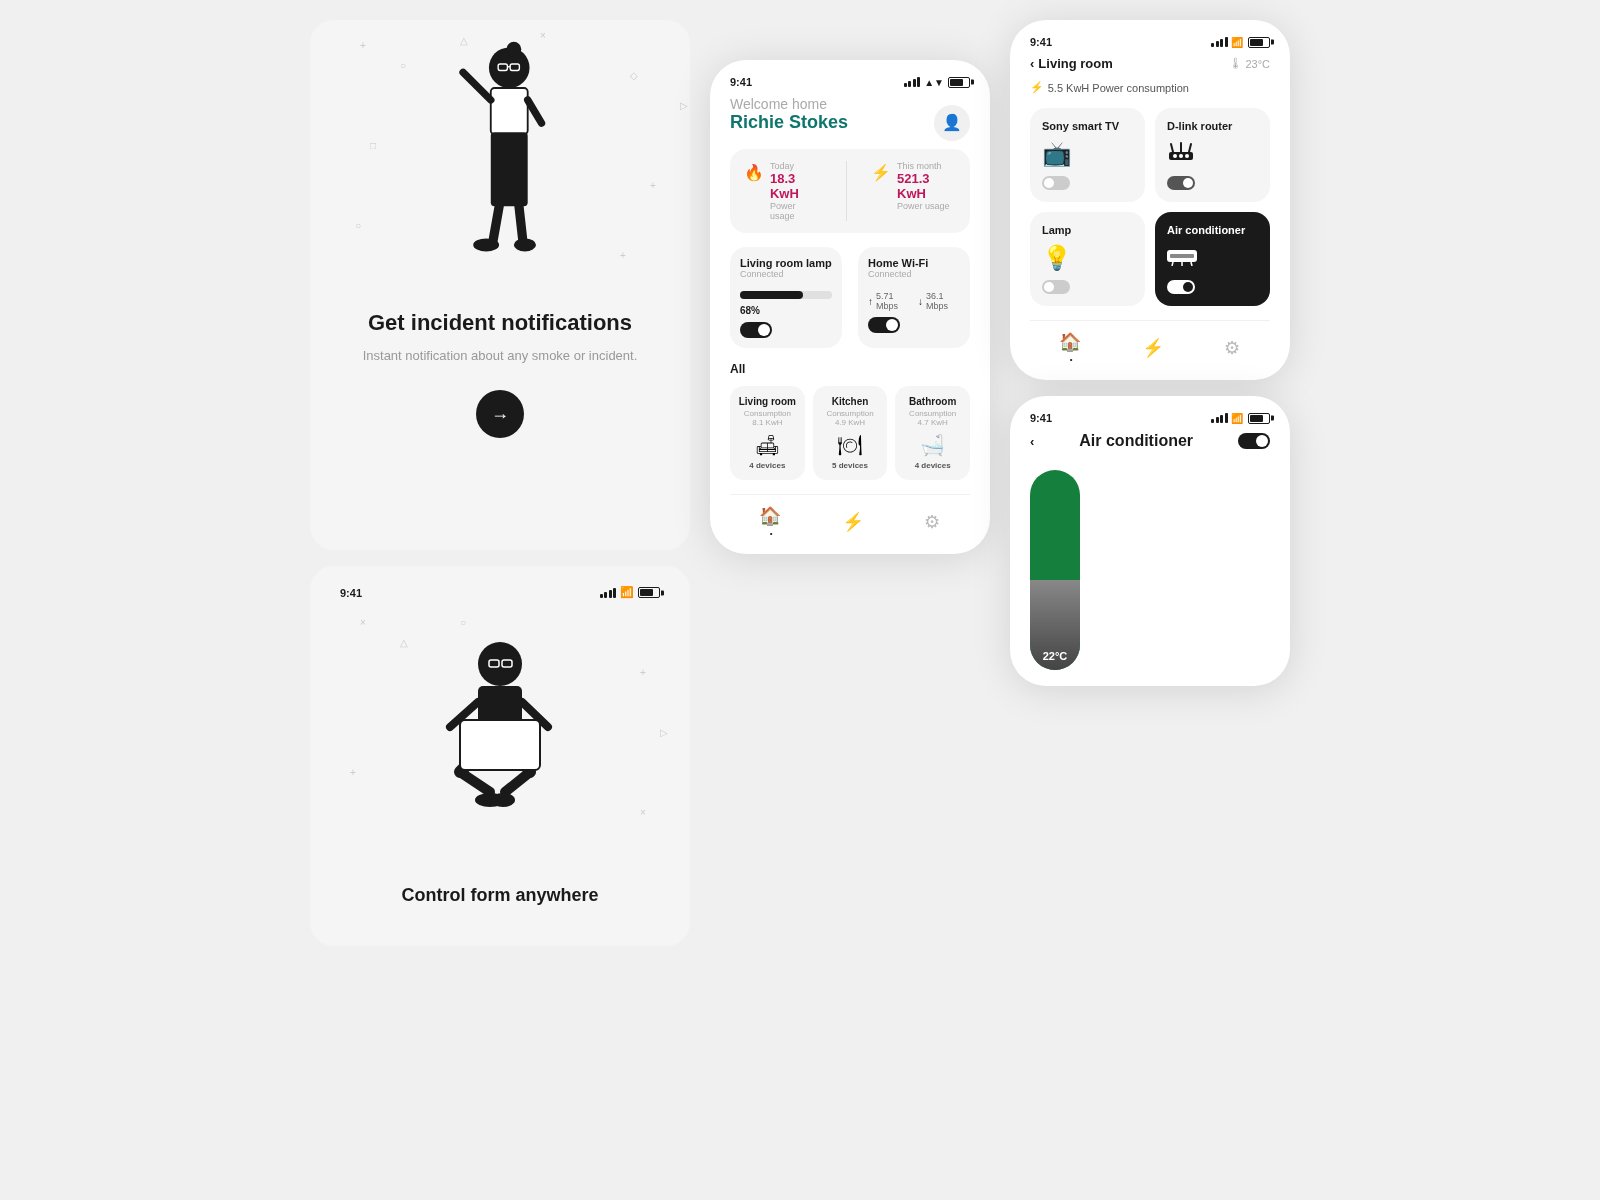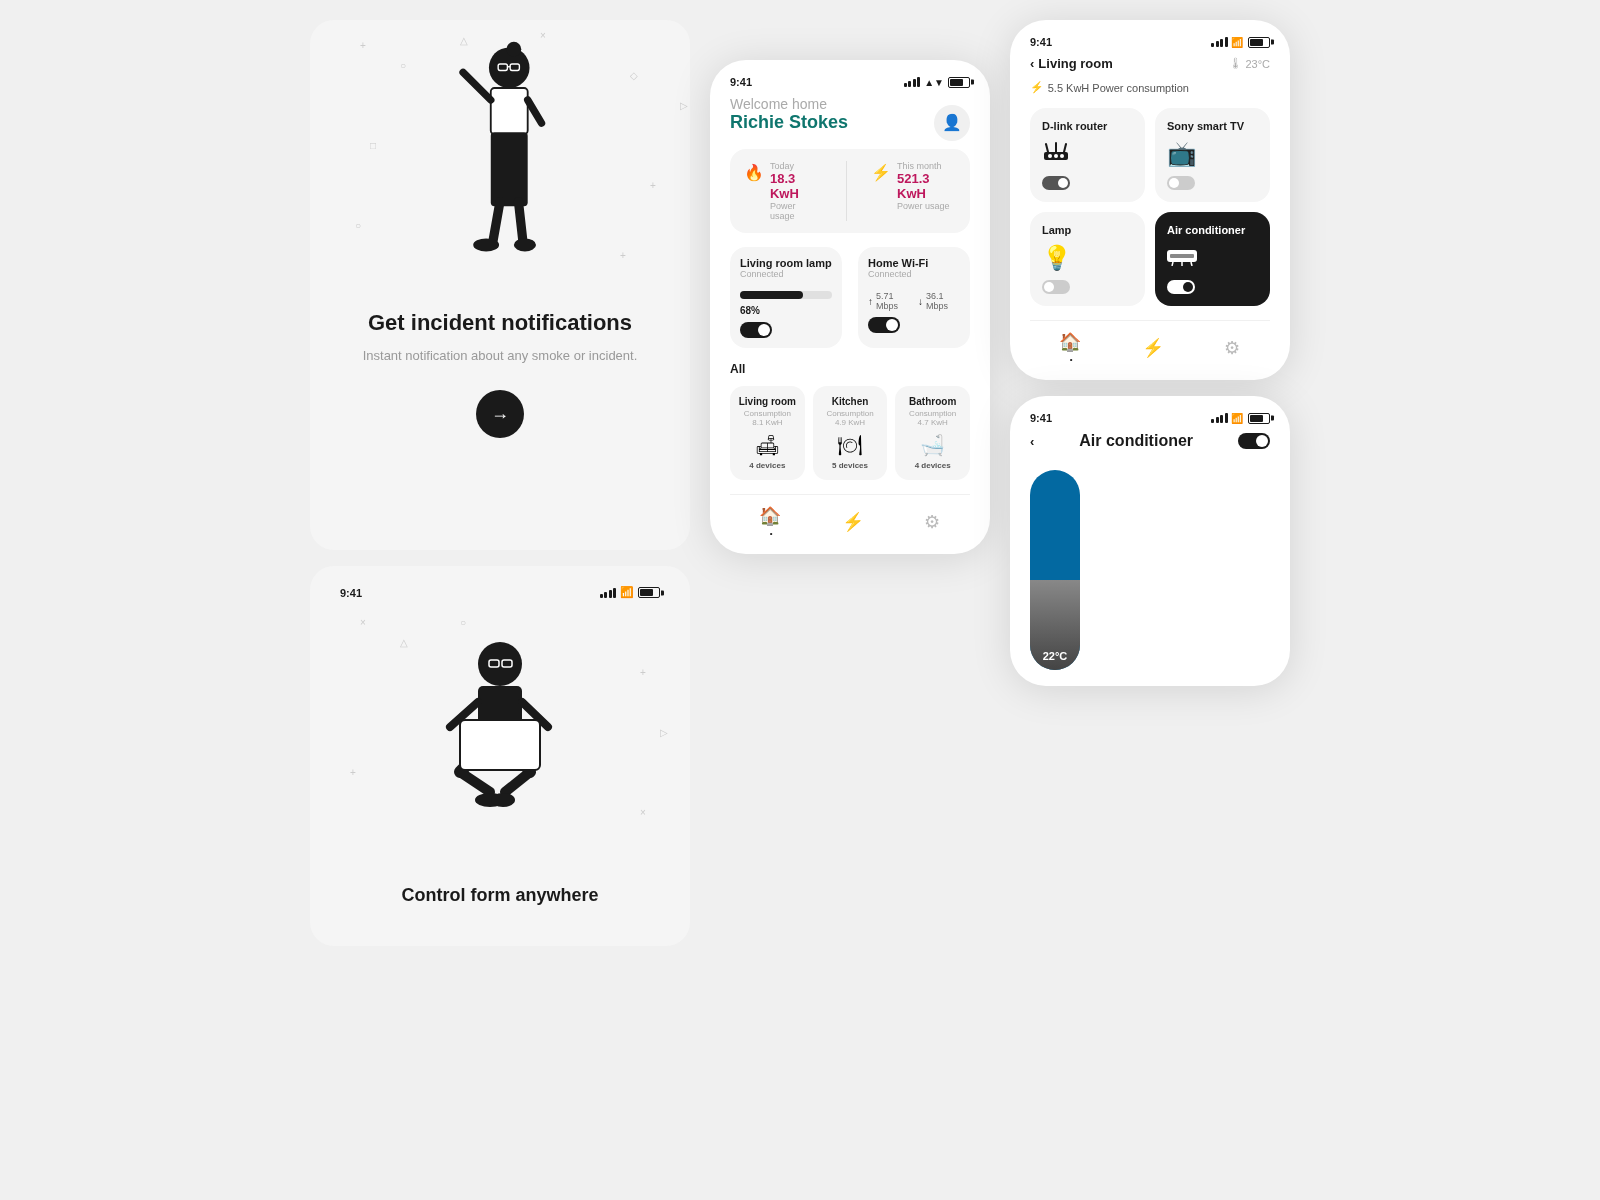--- a/index.html
+++ b/index.html
@@ -600,21 +600,21 @@
     }
 
     .ac-temp-sup {
       font-size: 16px;
       margin-top: 10px;
     }
 
     .slider-container {
       width: 50px;
       height: 180px;
-      background: #0369a1;
+      background: #15803d;
       border-radius: 25px;
       position: relative;
       display: flex;
       align-items: flex-end;
       justify-content: center;
       padding-bottom: 8px;
     }
 
     .slider-fill {
       width: 50px;
@@ -897,46 +897,46 @@
     </div>
 
     <div class="power-consumption-row">
       <span>⚡</span>
       <span>5.5 KwH Power consumption</span>
     </div>
 
     <div class="device-grid">
 
       <div class="device-tile">
+        <div class="device-tile-name">Sony smart TV</div>
+        <div class="device-tile-icon">📺</div>
+        <div class="toggle-small">
+          <div class="toggle-small-knob"></div>
+        </div>
+      </div>
+
+      <div class="device-tile">
         <div class="device-tile-name">D-link router</div>
         <div class="device-tile-icon" style="font-size:22px">
           <svg width="28" height="22" viewBox="0 0 28 22" fill="none">
             <rect x="2" y="12" width="24" height="8" rx="2" fill="#1a1a1a"></rect>
             <line x1="6" y1="12" x2="4" y2="4" stroke="#1a1a1a" stroke-width="2" stroke-linecap="round"></line>
             <line x1="14" y1="12" x2="14" y2="3" stroke="#1a1a1a" stroke-width="2" stroke-linecap="round"></line>
             <line x1="22" y1="12" x2="24" y2="4" stroke="#1a1a1a" stroke-width="2" stroke-linecap="round"></line>
             <circle cx="8" cy="16" r="2" fill="white"></circle>
             <circle cx="14" cy="16" r="2" fill="white"></circle>
             <circle cx="20" cy="16" r="2" fill="white"></circle>
           </svg>
         </div>
         <div class="toggle-small on">
           <div class="toggle-small-knob"></div>
         </div>
       </div>
 
       <div class="device-tile">
-        <div class="device-tile-name">Sony smart TV</div>
-        <div class="device-tile-icon">📺</div>
-        <div class="toggle-small">
-          <div class="toggle-small-knob"></div>
-        </div>
-      </div>
-
-      <div class="device-tile">
         <div class="device-tile-name">Lamp</div>
         <div class="device-tile-icon">💡</div>
         <div class="toggle-small">
           <div class="toggle-small-knob"></div>
         </div>
       </div>
 
       <div class="device-tile dark">
         <div class="device-tile-name">Air conditioner</div>
         <div class="device-tile-icon">

